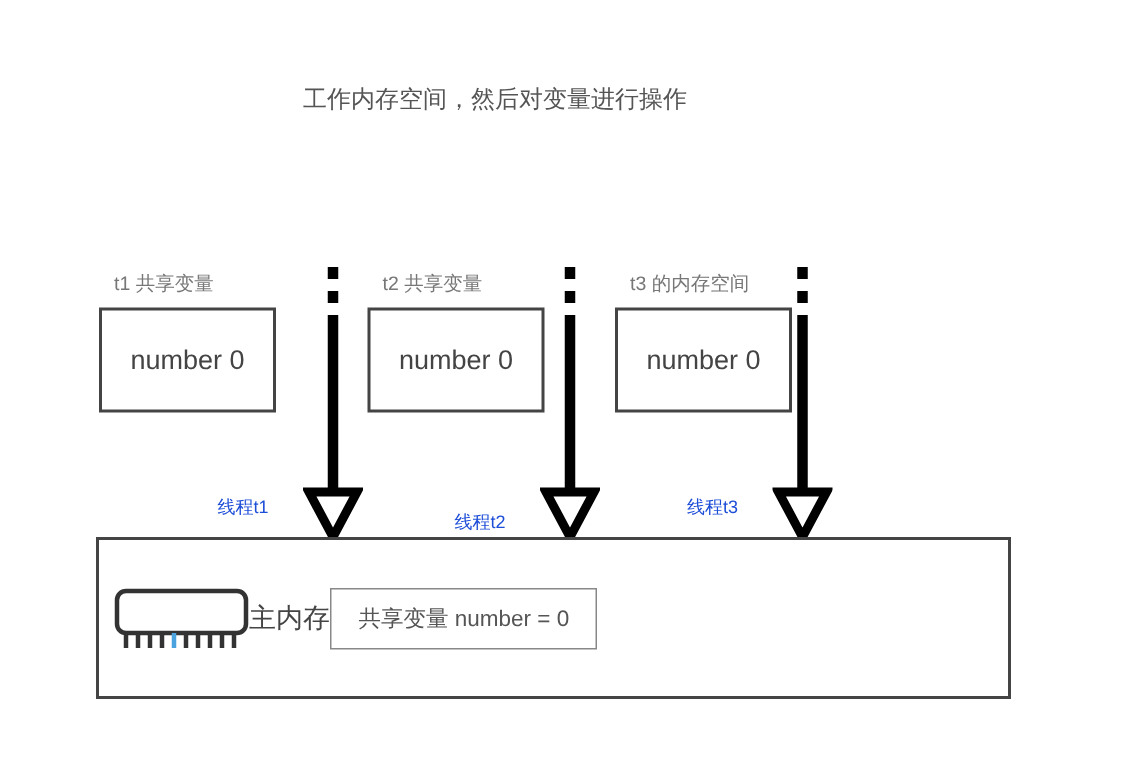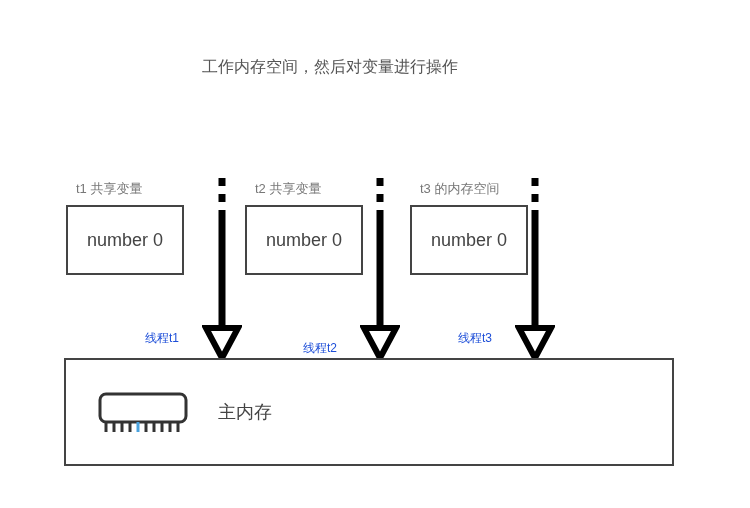--- a/index.html
+++ b/index.html
@@ -46,22 +46,21 @@
   .main-mem-container {
     position: absolute;
     left: 64px;
     top: 358px;
     width: 610px;
     height: 108px;
     border: 2px solid #444;
     background: #fff;
     display: flex;
     align-items: center;
-    padding-left: 32px;
-    gap: 30px;
+    padding-left: 10px;
   }
   .ram-icon {
     width: 90px;
     height: 44px;
     position: relative;
   }
   .ram-icon svg { width: 100%; height: 100%; }
   .main-mem-label {
     font-size: 18px;
     color: #444;
@@ -138,13 +137,16 @@
       <line x1="32" y1="32" x2="32" y2="42" stroke="#333" stroke-width="3"></line>
       <line x1="40" y1="32" x2="40" y2="42" stroke="#4aa3df" stroke-width="3"></line>
       <line x1="48" y1="32" x2="48" y2="42" stroke="#333" stroke-width="3"></line>
       <line x1="56" y1="32" x2="56" y2="42" stroke="#333" stroke-width="3"></line>
       <line x1="64" y1="32" x2="64" y2="42" stroke="#333" stroke-width="3"></line>
       <line x1="72" y1="32" x2="72" y2="42" stroke="#333" stroke-width="3"></line>
       <line x1="80" y1="32" x2="80" y2="42" stroke="#333" stroke-width="3"></line>
     </svg>
   </div>
   <div class="main-mem-label">主内存</div>
+  <div class="shared-var-box">
+    <span>共享变量 number = 0</span>
+  </div>
 </div>
 
 </body></html>

